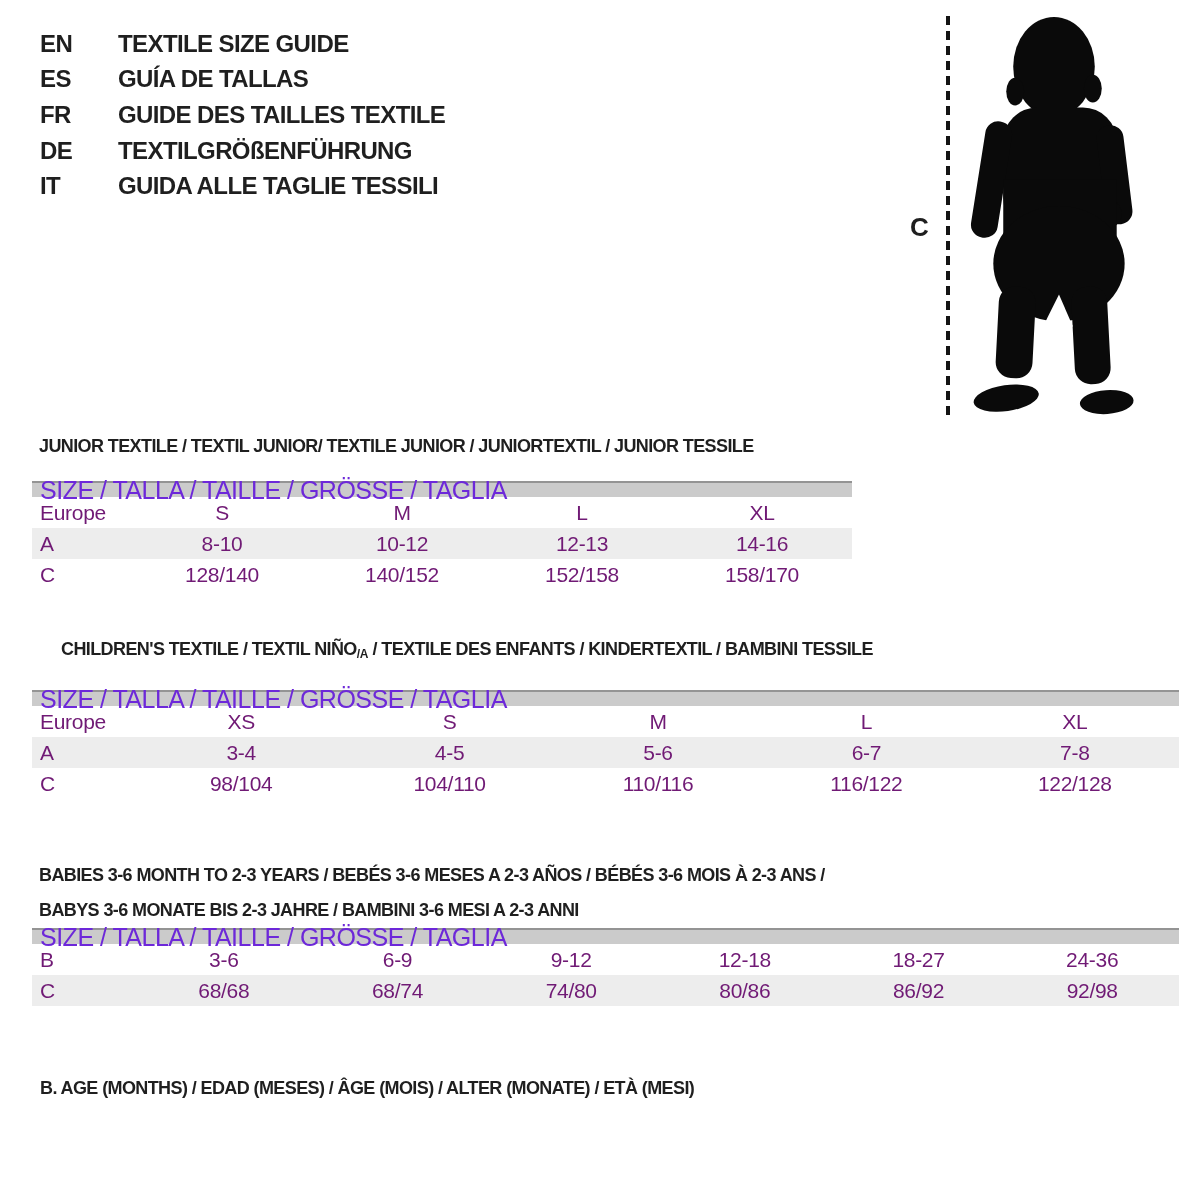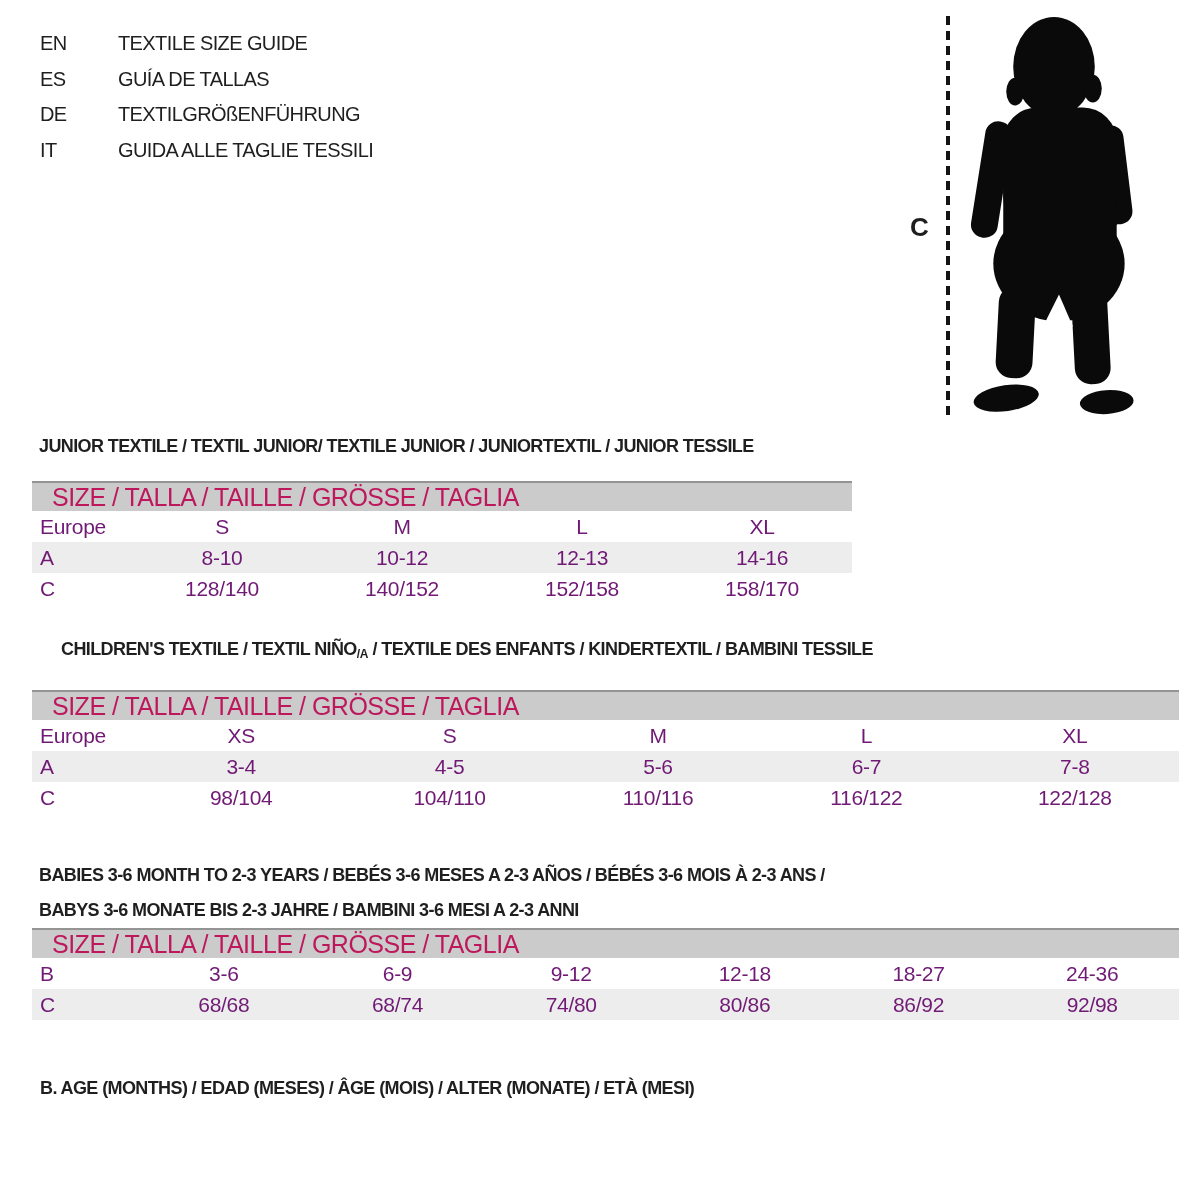--- a/index.html
+++ b/index.html
@@ -4,21 +4,21 @@
 <style>
   html,body{margin:0;padding:0;background:#ffffff;}
   .page{
     position:relative;width:1200px;height:1200px;background:#ffffff;
     font-family:"Liberation Sans",sans-serif;color:#1f1f1f;overflow:hidden;
   }
   
   .lang-list{position:absolute;left:40px;top:26px;}
   .lang-row{display:flex;height:35.6px;align-items:center;}
   .lang-code,.lang-label{
-    font-weight:normal;font-size:20px;letter-spacing:-0.6px;white-space:nowrap;
+    font-weight:bold;font-size:24px;letter-spacing:-0.6px;white-space:nowrap;
   }
   .lang-code{width:78px;}
   
   .measure-line{
     position:absolute;left:946px;top:16px;width:4px;height:400px;
     background:repeating-linear-gradient(180deg,#141414 0 9px,rgba(0,0,0,0) 9px 15px);
   }
   .measure-label{position:absolute;left:910px;top:212px;font-weight:bold;font-size:26px;}
   .figure-svg{position:absolute;left:958px;top:10px;}
   
@@ -30,23 +30,23 @@
   .heading-children{top:639px;margin-left:22px;}
   .heading-babies{top:846px;line-height:34.5px;white-space:normal;margin-top:12px;}
   .heading-babies div{white-space:nowrap;}
   .subscript{font-size:12px;position:relative;top:3px;letter-spacing:-0.3px;}
   
   .size-table{position:absolute;left:32px;}
   .tbl-junior{top:481px;width:820px;}
   .tbl-children{top:690px;width:1147px;}
   .tbl-babies{top:928px;width:1147px;}
   .size-bar{
-    height:30px;background:#cbcbcb;border-top:2px solid #949494;
-    display:flex;align-items:center;padding-left:20px;box-sizing:border-box;
-    font-size:25px;letter-spacing:-0.5px;color:#be185d;white-space:nowrap;
+    height:16px;background:#cbcbcb;border-top:2px solid #949494;
+    display:flex;align-items:center;padding-left:8px;box-sizing:border-box;
+    font-size:25px;letter-spacing:-0.5px;color:#6d28d9;white-space:nowrap;
   }
   .t-row{display:grid;height:31px;align-items:center;font-size:21px;letter-spacing:-0.3px;color:#701a75;}
   .cols-4{grid-template-columns:100px repeat(4,1fr);}
   .cols-5{grid-template-columns:105px repeat(5,1fr);}
   .cols-6{grid-template-columns:105px repeat(6,1fr);}
   .t-row .cell{text-align:center;}
   .t-row .label{text-align:left;padding-left:8px;}
   .alt{background:#ededed;}
   
   .legend{position:absolute;left:40px;top:1070px;font-weight:bold;font-size:18px;
@@ -58,20 +58,24 @@
 <div class="page">
 
   <div class="lang-list">
     <div class="lang-row">
       <span class="lang-code">EN</span>
       <span class="lang-label">TEXTILE SIZE GUIDE</span>
     </div>
     <div class="lang-row">
       <span class="lang-code">ES</span>
       <span class="lang-label">GUÍA DE TALLAS</span>
+    </div>
+    <div class="lang-row">
+      <span class="lang-code">FR</span>
+      <span class="lang-label">GUIDE DES TAILLES TEXTILE</span>
     </div>
     <div class="lang-row">
       <span class="lang-code">DE</span>
       <span class="lang-label">TEXTILGRÖßENFÜHRUNG</span>
     </div>
     <div class="lang-row">
       <span class="lang-code">IT</span>
       <span class="lang-label">GUIDA ALLE TAGLIE TESSILI</span>
     </div>
   </div>

